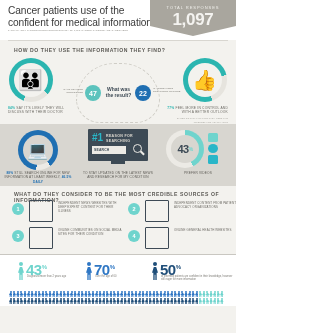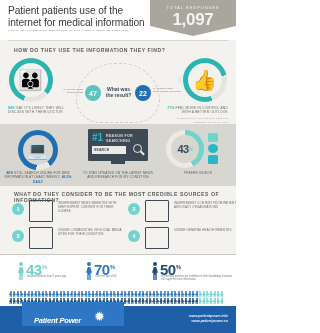--- a/index.html
+++ b/index.html
@@ -154,21 +154,21 @@
   .ribbon { position:absolute; left:94px; top:3px; width:10px; height:14px; color:#fff; font-size:13px; }
   .foot-url { position:absolute; right:8px; top:8px; text-align:right;
     font-size:3.6px; line-height:5px; color:#eaf1fa; font-weight:bold; font-style:italic; }
 </style>
 </head>
 <body>
 
 <div class="page">
 
   <div class="header">
-    <div class="header-title">Patient patients use of the internet for medical information</div>
+    <div class="header-title">Cancer patients use of the confident for medical information</div>
     <div class="header-sub">JANUARY 2014 PATIENTPOWER/INSPIRE SURVEY OF 1,295 CANCER PATIENTS AND CAREGIVERS</div>
     <div class="badge">
       <div class="badge-label">TOTAL RESPONSES</div>
       <div class="badge-num">1,097</div>
     </div>
   </div>
   <div class="rule"></div>
 
   <div class="sec1">
     <div class="sec-heading">HOW DO THEY USE THE INFORMATION THEY FIND?</div>
@@ -767,23 +767,14 @@
           <div class="ph" style="background:#6fd4cd"></div>
           <div class="pb" style="background:#6fd4cd"></div>
         </div>
         <div class="p">
           <div class="ph" style="background:#6fd4cd"></div>
           <div class="pb" style="background:#6fd4cd"></div>
         </div>
       </div>
   </div>
 
-  <div class="footer">
-    <div class="foot-tab"></div>
-    <div class="foot-logo">Patient Power</div>
-    <div class="ribbon">✹</div>
-    <div class="foot-url">
-      <div>www.patientpower.info</div>
-      <div>www.patientpower.eu</div>
-    </div>
-  </div>
 
 </div>
 
 </body></html>

